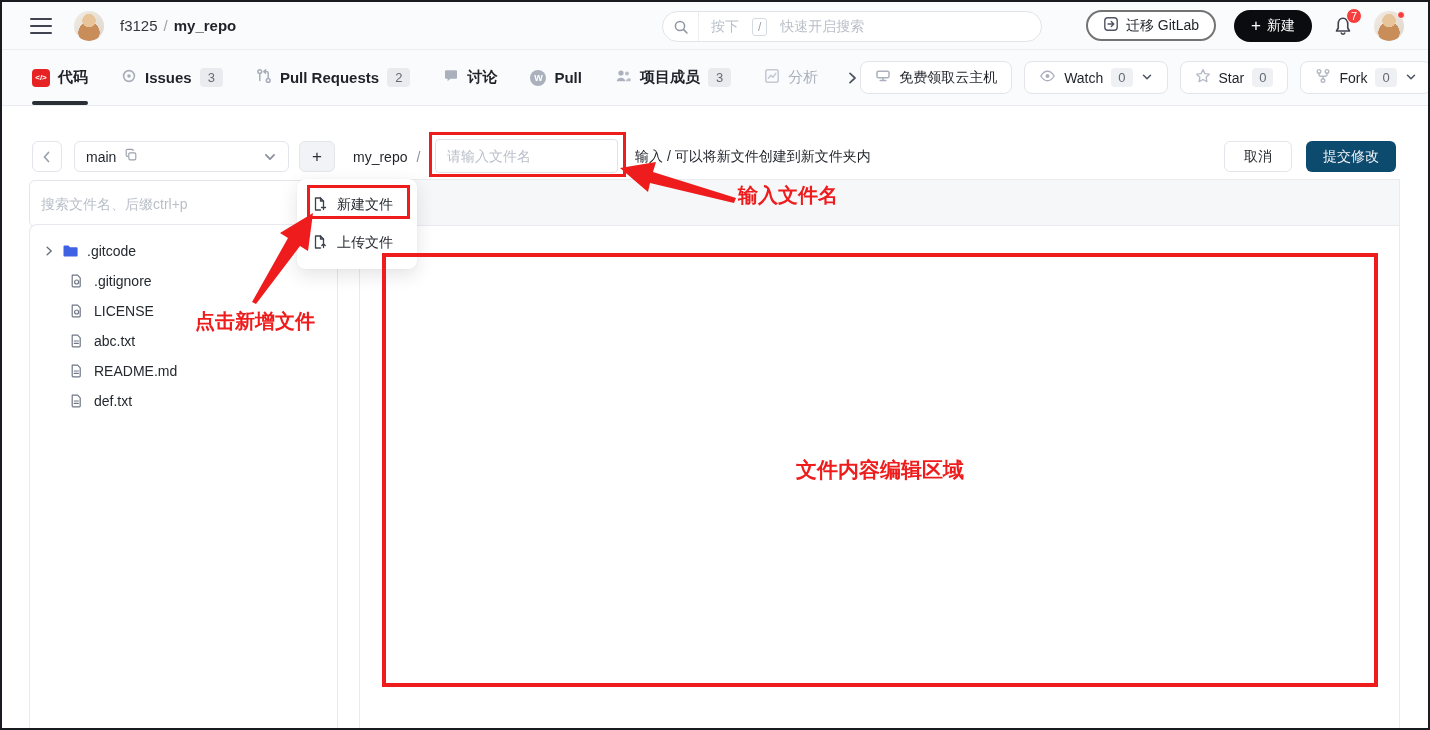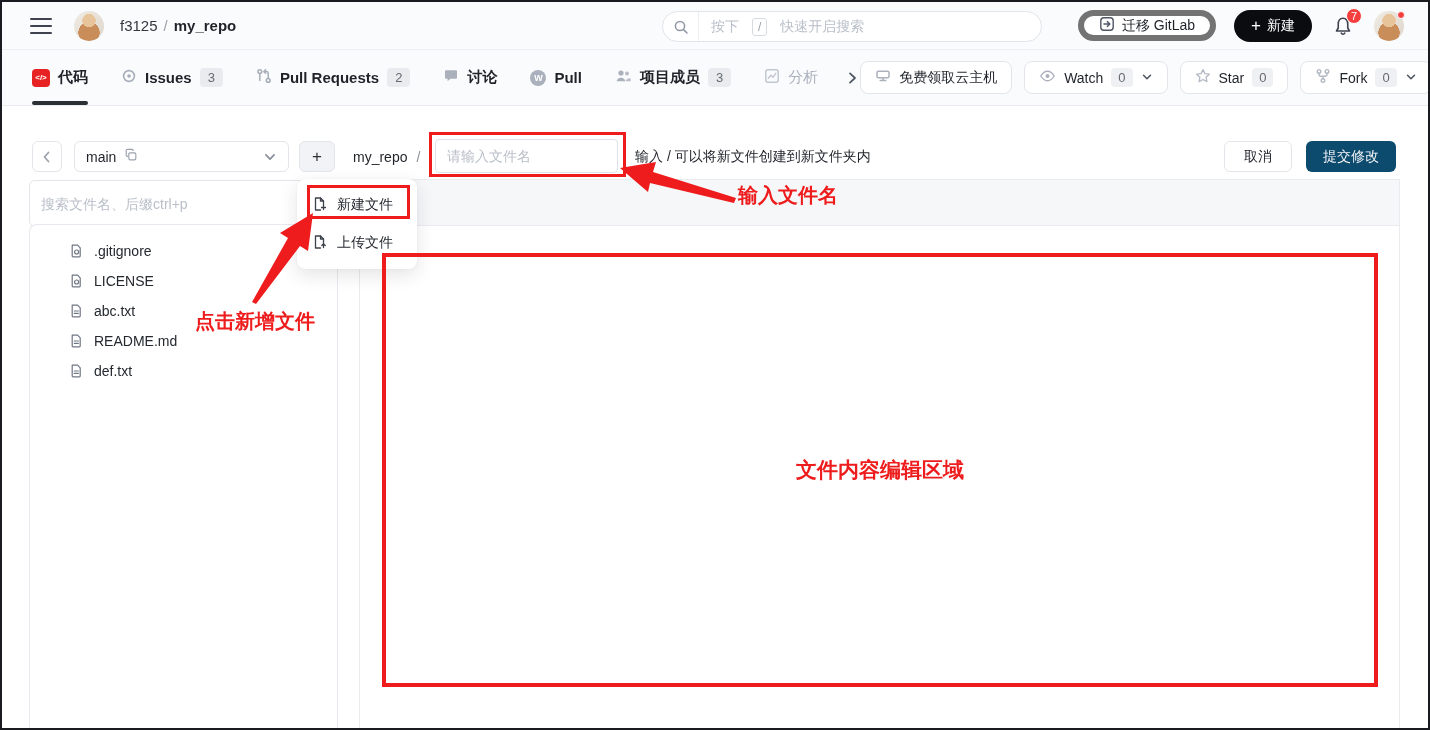--- a/index.html
+++ b/index.html
@@ -29,21 +29,21 @@
   .org-avatar{margin-left:22px;}
   .crumbs{margin-left:16px;font-size:15px;color:var(--ink);display:flex;align-items:center;gap:6px;}
   .crumbs .owner{color:#33373d;}
   .crumbs .sep{color:#9ba1ab;}
   .crumbs .repo{font-weight:700;color:var(--ink);}
   .search-pill{position:absolute;left:660px;top:9px;width:380px;height:31px;background:#fff;border:1px solid #e2e4ea;border-radius:16px;display:flex;align-items:center;overflow:hidden;}
   .search-ico-zone{width:36px;height:100%;display:flex;align-items:center;justify-content:center;border-right:1px solid #eceef2;}
   .search-ph{display:flex;align-items:flex-end;gap:13px;padding-left:12px;font-size:14px;color:var(--ph);}
   .keycap{display:inline-block;border:1px solid #d6dae1;border-radius:3px;padding:0 5px;font-size:12px;line-height:16px;color:#9aa0ac;background:#fff;}
   .top-right{margin-left:auto;display:flex;align-items:center;gap:18px;}
-  .btn-migrate{height:31px;border:6px solid #737373;background:#fff;border-radius:16px;display:flex;align-items:center;gap:7px;padding:0 15px;font-size:14px;color:var(--ink);cursor:pointer;}
+  .btn-migrate{height:31px;border:2px solid #737373;background:#fff;border-radius:16px;display:flex;align-items:center;gap:7px;padding:0 15px;font-size:14px;color:var(--ink);cursor:pointer;}
   .btn-new{height:32px;border:none;background:#0b0c10;color:#fff;border-radius:17px;display:flex;align-items:center;gap:6px;padding:0 17px;font-size:14px;cursor:pointer;}
   .btn-new .plus{font-size:17px;line-height:1;font-weight:400;}
   .bell-wrap{position:relative;width:26px;height:26px;display:flex;align-items:center;justify-content:center;cursor:pointer;}
   .badge-dot{position:absolute;top:-5px;right:-6px;min-width:16px;height:16px;border-radius:8px;background:#f53f3f;color:#fff;font-size:11px;display:flex;align-items:center;justify-content:center;padding:0 3px;border:1px solid #fff;}
   .user-wrap{position:relative;}
   .user-dot{position:absolute;top:0;right:-1px;width:8px;height:8px;border-radius:50%;background:#f53f3f;border:1px solid #fff;}
 
   
   .navbar{position:absolute;left:0;top:48px;right:0;height:56px;background:var(--bar);border-bottom:1px solid #e9ebef;display:flex;align-items:center;padding:0 30px;}
   .tabs{display:flex;align-items:center;gap:33px;height:100%;}
@@ -300,20 +300,33 @@
 
   <div class="hint">输入 / 可以将新文件创建到新文件夹内</div>
 
   <button class="btn-cancel">取消</button>
   <button class="btn-submit">提交修改</button>
 
   <input class="file-search" type="text" placeholder="搜索文件名、后缀ctrl+p" style="">
 
   <aside class="tree-panel">
     <div class="tree-row">
+      <span class="tchev">
+          <svg width="12" height="12" viewBox="0 0 16 16" fill="none">
+            <path d="M5.5 3 L11 8 L5.5 13" stroke="#646a73" stroke-width="1.7" stroke-linecap="round" stroke-linejoin="round"></path>
+          </svg>
+        </span>
+      <span class="ticon">
+          <svg width="17" height="16" viewBox="0 0 17 16">
+            <path d="M1.5 3.6 a1.1 1.1 0 0 1 1.1 -1.1 h3.8 l1.6 1.8 h6.5 a1.1 1.1 0 0 1 1.1 1.1 v7 a1.1 1.1 0 0 1 -1.1 1.1 H2.6 a1.1 1.1 0 0 1 -1.1 -1.1 Z" fill="#3f62e4"></path>
+          </svg>
+        </span>
+      <span class="tname">.gitcode</span>
+    </div>
+    <div class="tree-row">
       <span class="tspace"></span>
       <span class="ticon">
           <svg width="16" height="16" viewBox="0 0 16 16" fill="none" stroke="#6f7684" stroke-width="1.2" stroke-linejoin="round">
             <path d="M4 2.2 h5.4 l2.6 2.6 V13 a.8.8 0 0 1 -.8 .8 H4.8 A.8.8 0 0 1 4 13 V3 a.8.8 0 0 1 .8 -.8 Z" transform="translate(-0.8 0)"></path>
             <circle cx="7.6" cy="9" r="2"></circle>
           </svg>
         </span>
       <span class="tname">.gitignore</span>
     </div>
     <div class="tree-row">

